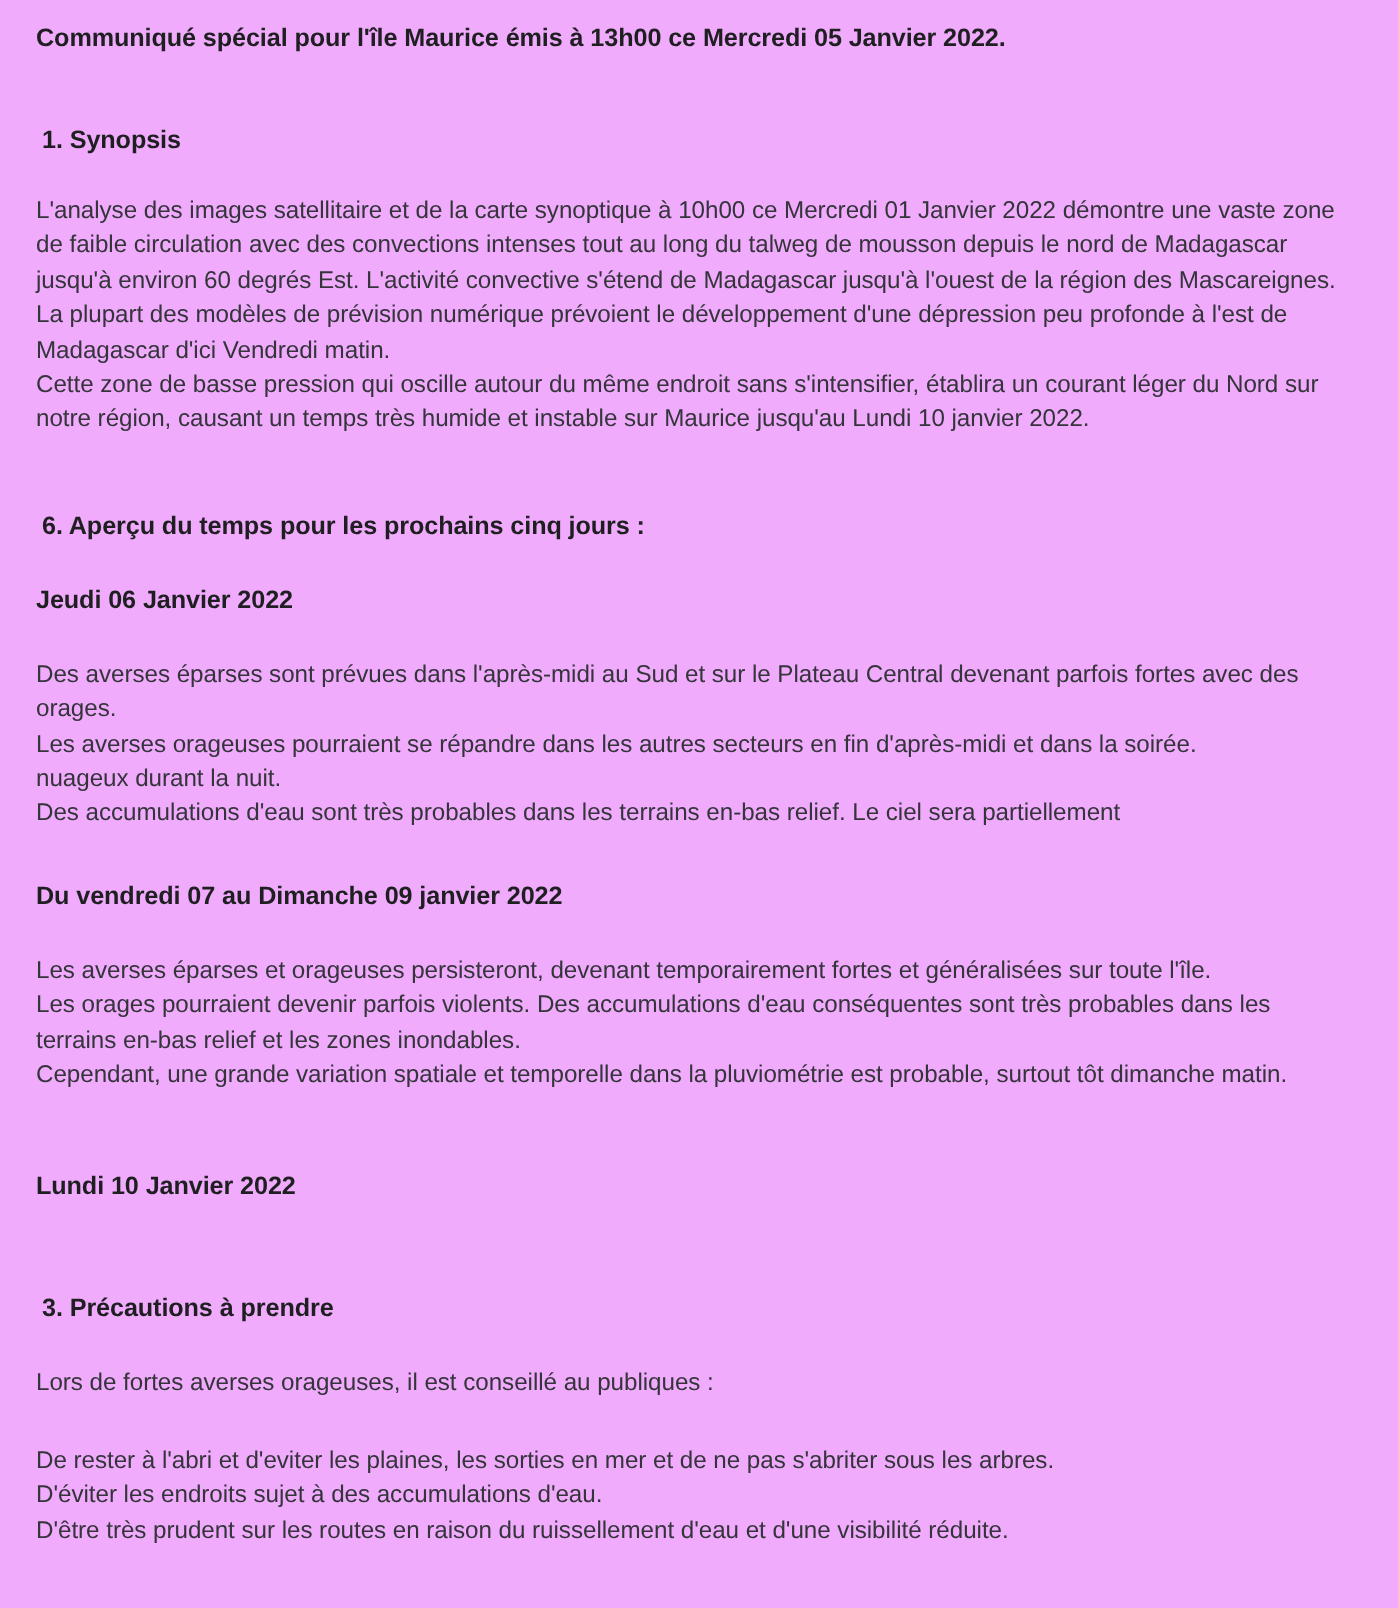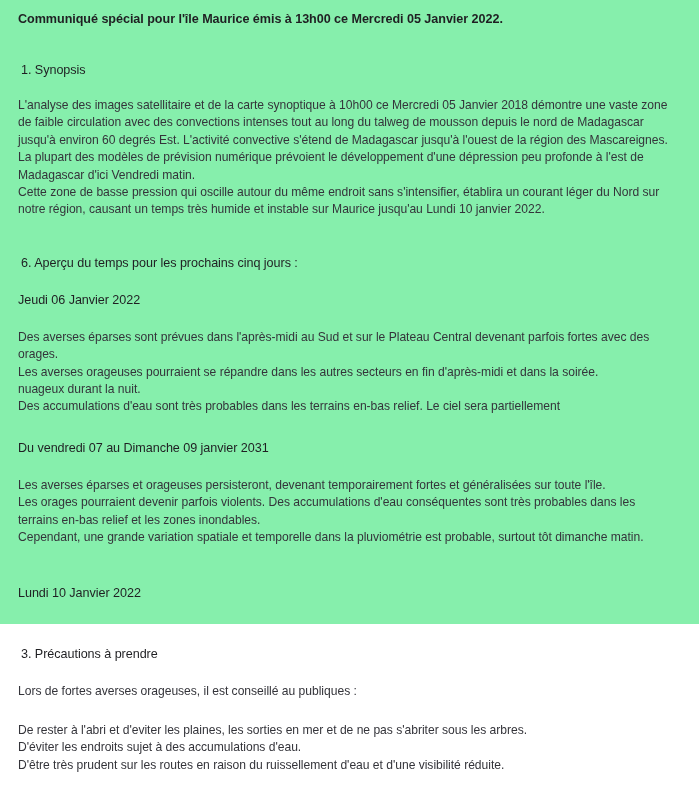--- a/index.html
+++ b/index.html
@@ -12,22 +12,22 @@
     width: 699px;
     height: 804px;
     overflow: hidden;
     font-family: "Liberation Sans", sans-serif;
     color: #2f2f33;
     -webkit-font-smoothing: antialiased;
   }
   .page {
     position: relative;
     width: 699px;
-    height: 624px;
-    background: #86efac;
+    height: 804px;
+    background: #f0abfc;
     box-sizing: border-box;
     padding: 0;
   }
   .doc {
     position: absolute;
     left: 18px;
     top: 11px;
     width: 668px;
   }
 
@@ -35,21 +35,21 @@
   .title {
     font-size: 12.6px;
     font-weight: bold;
     line-height: 17px;
     letter-spacing: -0.05px;
     color: #1f1f22;
     margin: 0;
   }
   .heading {
     font-size: 12.6px;
-    font-weight: normal;
+    font-weight: bold;
     line-height: 17px;
     letter-spacing: -0.05px;
     color: #1f1f22;
     margin: 0;
   }
   .heading.num {
     margin-left: 3px;
   }
   .para {
     font-size: 12.1px;
@@ -83,21 +83,21 @@
 
     <p class="title">Communiqué spécial pour l'île Maurice émis à 13h00 ce Mercredi 05 Janvier 2022.</p>
 
     <div class="sp-title-to-s1"></div>
 
     <p class="heading num">1. Synopsis</p>
 
     <div class="sp-s1-to-para"></div>
 
     <div class="para">
-      <span class="line">L'analyse des images satellitaire et de la carte synoptique à 10h00 ce Mercredi 05 Janvier 2018 démontre une vaste zone</span>
+      <span class="line">L'analyse des images satellitaire et de la carte synoptique à 10h00 ce Mercredi 01 Janvier 2022 démontre une vaste zone</span>
       <span class="line">de faible circulation avec des convections intenses tout au long du talweg de mousson depuis le nord de Madagascar</span>
       <span class="line">jusqu'à environ 60 degrés Est. L'activité convective s'étend de Madagascar jusqu'à l'ouest de la région des Mascareignes.</span>
       <span class="line">La plupart des modèles de prévision numérique prévoient le développement d'une dépression peu profonde à l'est de</span>
       <span class="line">Madagascar d'ici Vendredi matin.</span>
       <span class="line">Cette zone de basse pression qui oscille autour du même endroit sans s'intensifier, établira un courant léger du Nord sur</span>
       <span class="line">notre région, causant un temps très humide et instable sur Maurice jusqu'au Lundi 10 janvier 2022.</span>
     </div>
 
     <div class="sp-para-to-s2"></div>
 
@@ -112,21 +112,21 @@
     <div class="para">
       <span class="line">Des averses éparses sont prévues dans l'après-midi au Sud et sur le Plateau Central devenant parfois fortes avec des</span>
       <span class="line">orages.</span>
       <span class="line">Les averses orageuses pourraient se répandre dans les autres secteurs en fin d'après-midi et dans la soirée.</span>
       <span class="line">nuageux durant la nuit.</span>
       <span class="line">Des accumulations d'eau sont très probables dans les terrains en-bas relief. Le ciel sera partiellement</span>
     </div>
 
     <div class="sp-para-to-day"></div>
 
-    <p class="heading">Du vendredi 07 au Dimanche 09 janvier 2031</p>
+    <p class="heading">Du vendredi 07 au Dimanche 09 janvier 2022</p>
 
     <div class="sp-day-to-para"></div>
 
     <div class="para">
       <span class="line">Les averses éparses et orageuses persisteront, devenant temporairement fortes et généralisées sur toute l'île.</span>
       <span class="line">Les orages pourraient devenir parfois violents. Des accumulations d'eau conséquentes sont très probables dans les</span>
       <span class="line">terrains en-bas relief et les zones inondables.</span>
       <span class="line">Cependant, une grande variation spatiale et temporelle dans la pluviométrie est probable, surtout tôt dimanche matin.</span>
     </div>
 

